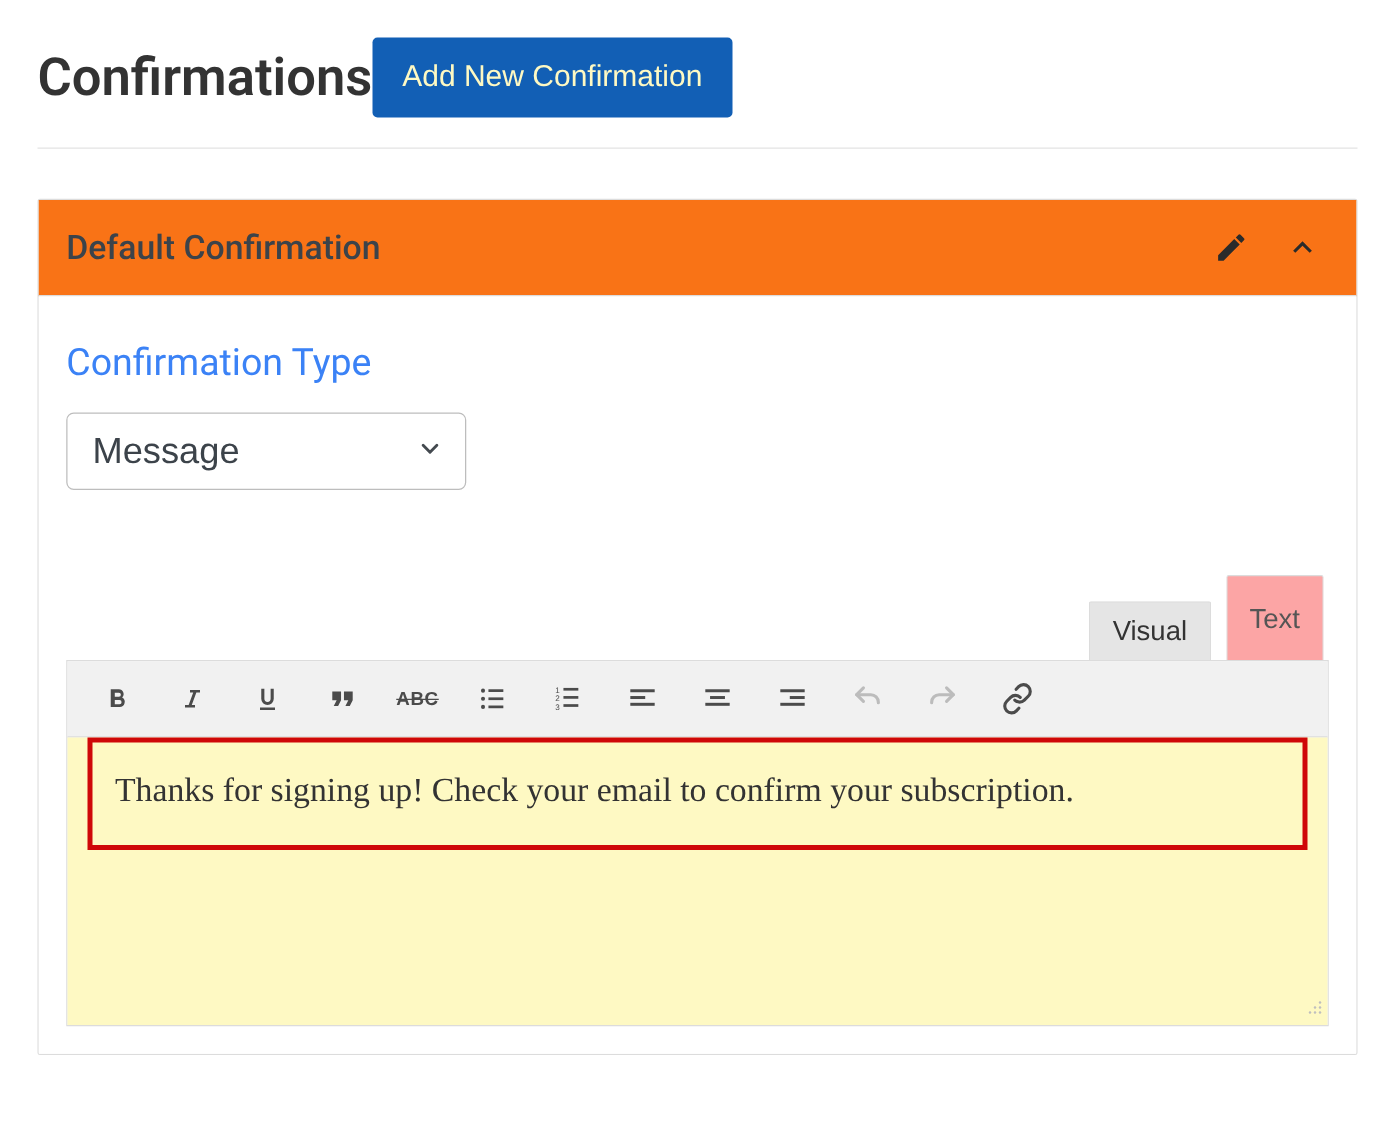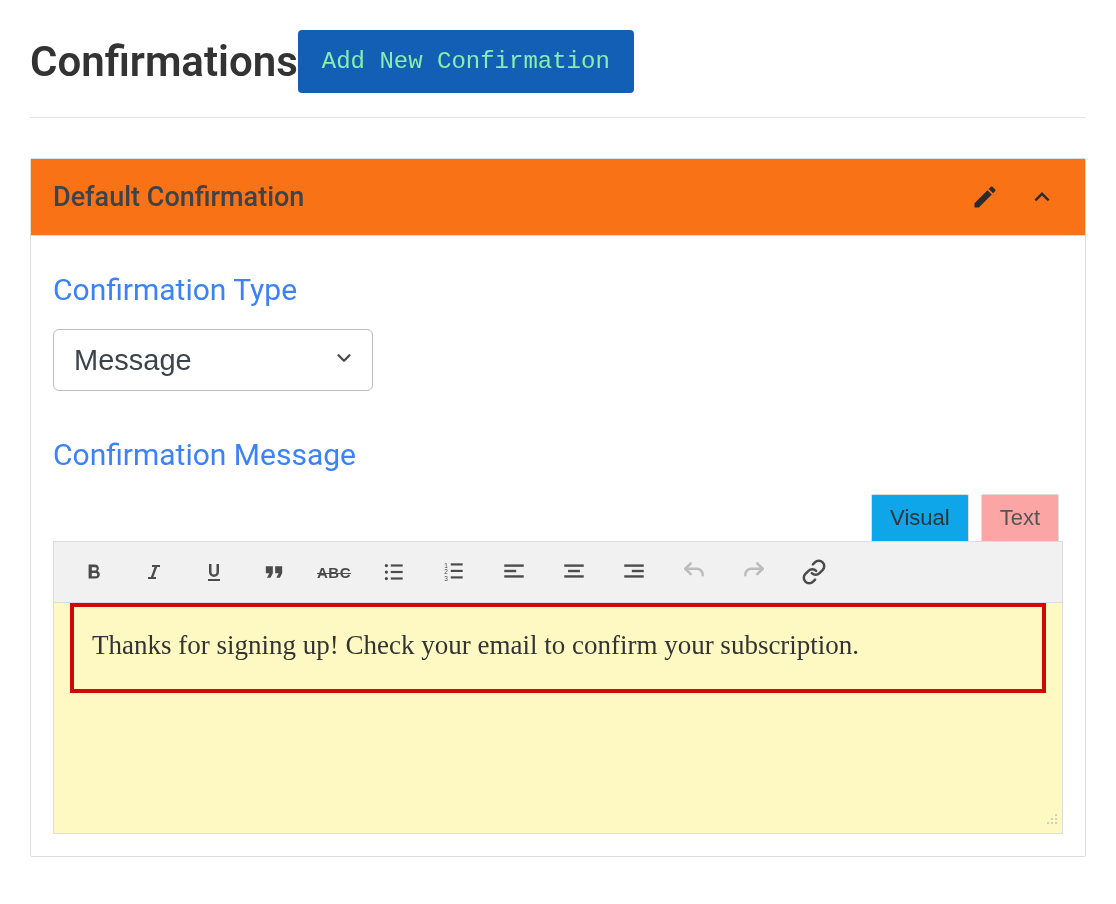--- a/index.html
+++ b/index.html
@@ -22,28 +22,27 @@
     margin-bottom: 40px;
   }
   .page-title {
     font-size: 42px;
     font-weight: 600;
     color: #333333;
     margin: 0;
   }
   .btn-primary {
     background: #125fb5;
-    color: #86efac;
+    color: #fef9c3;
     border: none;
     font-size: 24px;
     font-weight: 500;
     padding: 18px 24px;
     border-radius: 4px;
     cursor: pointer;
-    font-family: Liberation Mono, monospace;
   }
   .panel {
     border: 1px solid #dcdcdc;
     border-radius: 2px;
   }
   .panel-header {
     background: #f97316;
     display: flex;
     align-items: center;
     justify-content: space-between;
@@ -119,22 +118,23 @@
     border: 1px solid #dcdcdc;
     border-bottom: none;
     font-size: 22px;
     color: #555;
     padding: 10px 18px;
     cursor: pointer;
     border-top-left-radius: 2px;
     border-top-right-radius: 2px;
   }
   .editor-tab.active {
-    background: #0ea5e9;
+    background: #e5e5e5;
     color: #333;
+    margin-top: 21px;
   }
   .editor-box {
     border: 1px solid #dcdcdc;
   }
   .toolbar {
     background: #f1f1f1;
     border-bottom: 1px solid #dcdcdc;
     display: flex;
     align-items: flex-end;
     gap: 28px;
@@ -212,21 +212,20 @@
         <select class="select-control">
           <option>Message</option>
         </select>
         <span class="chev">
           <svg width="22" height="22" viewBox="0 0 24 24" fill="none" stroke="currentColor" stroke-width="2.5" stroke-linecap="round" stroke-linejoin="round">
               <polyline points="6 9 12 15 18 9"></polyline>
             </svg>
         </span>
       </div>
 
-      <label class="field-label">Confirmation Message</label>
 
       <div class="editor-wrapper">
         <div class="editor-tabs">
           <button class="editor-tab active">Visual</button>
           <button class="editor-tab">Text</button>
         </div>
 
         <div class="editor-box">
           <div class="toolbar">
 

